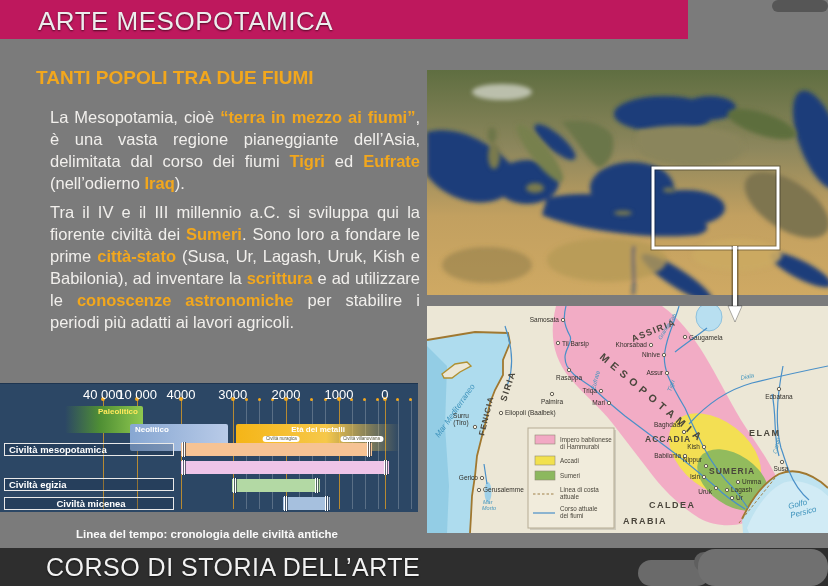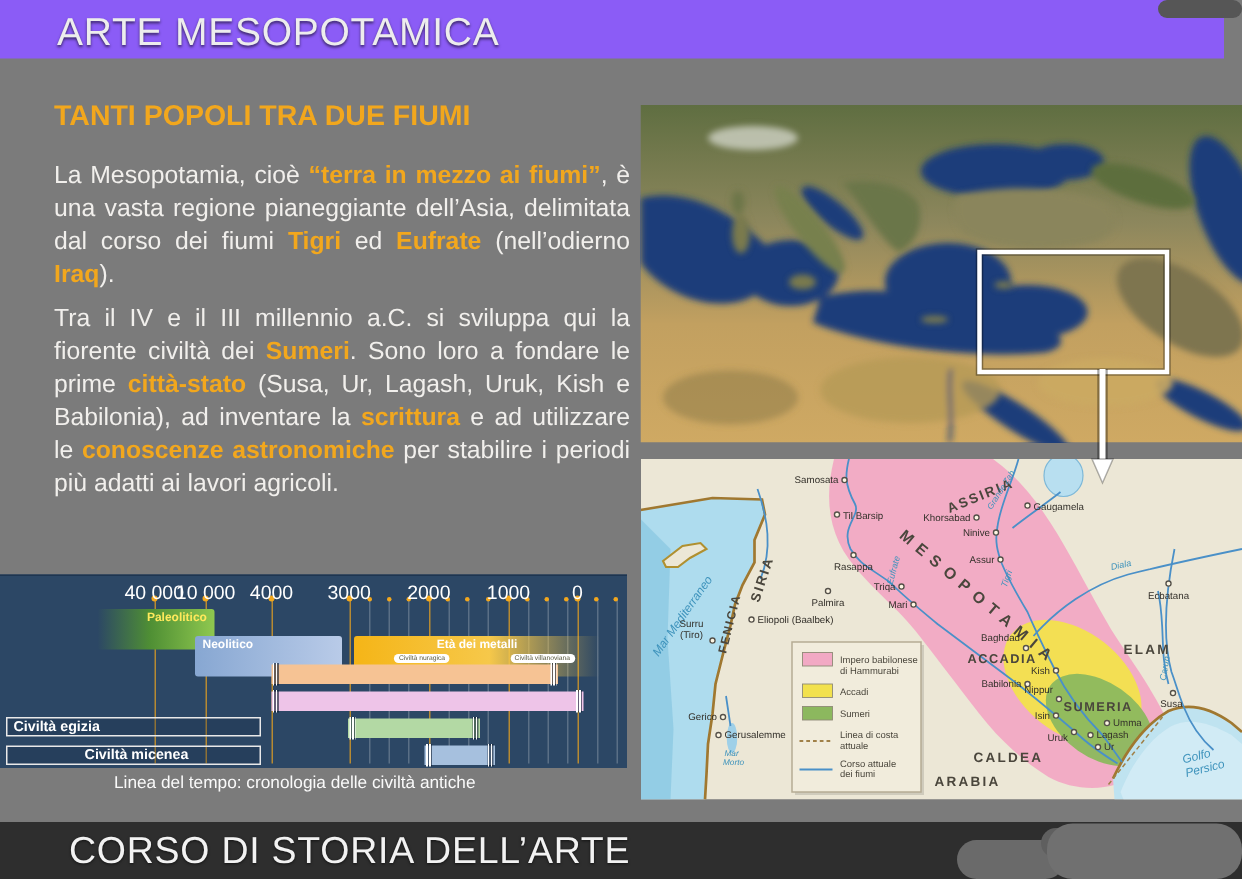--- a/index.html
+++ b/index.html
@@ -1,30 +1,30 @@
 <!DOCTYPE html>
 <html><head>
 <meta charset="utf-8">
 <style>
   html,body{margin:0;padding:0;background:#555;}
   .page{position:relative;width:828px;height:586px;background:#7b7b7b;overflow:hidden;
         font-family:"Liberation Sans",sans-serif;}
   
-  .topbar{position:absolute;left:0;top:0;width:816px;height:39px;background:#8b5cf6;}
+  .topbar{position:absolute;left:0;top:0;width:688px;height:39px;background:#be185d;}
   .topbar .title{position:absolute;left:38px;top:6px;font-size:26px;color:#ededed;
         letter-spacing:.5px;text-shadow:0 1px 2px rgba(0,0,0,.6);}
   .bottombar{position:absolute;left:0;top:548px;width:828px;height:38px;background:#2e2e2e;}
   .bottombar .title{position:absolute;left:46px;top:5px;font-size:25px;color:#f2f2f2;
         letter-spacing:.5px;text-shadow:0 1px 2px rgba(0,0,0,.6);}
   .blob{position:absolute;border-radius:14px;}
   
   .heading{position:absolute;left:36px;top:67px;font-size:19px;font-weight:bold;color:#f2a71d;}
   #paragraphs{position:absolute;left:36px;top:106px;width:384px;color:#f1efec;
         font-size:16.5px;line-height:22px;text-align:justify;}
-  #paragraphs p{margin:0 0 7px 0;}
+  #paragraphs p{margin:0 0 7px 14px;}
   .hl{color:#f2a71d;font-weight:bold;}
   
   #timeline{position:absolute;left:0;top:383px;width:418px;height:128px;background:#2c4765;
         border-top:1px solid #1e3550;overflow:hidden;}
   #timeline .tick-label{position:absolute;top:3px;transform:translateX(-50%);
         font-size:13px;color:#fff;white-space:nowrap;}
   #timeline .gridline{position:absolute;top:15px;bottom:3px;width:1px;background:rgba(242,167,29,.7);}
   #timeline .gridline.minor{background:rgba(255,255,255,.22);}
   #timeline .tickdot{position:absolute;top:13px;width:4px;height:4px;margin-left:-2px;
         border-radius:50%;background:#f2a71d;}
@@ -34,21 +34,21 @@
   #timeline .pill{position:absolute;top:52px;height:6px;background:#fff;border-radius:3px;
         color:#5a5a40;font-size:4.5px;line-height:6px;padding:0 3px;
         transform:translateX(-50%);white-space:nowrap;}
   #timeline .rowlabel{position:absolute;left:4px;width:170px;height:13px;box-sizing:border-box;
         border:1px solid #e9e9e9;background:rgba(18,38,66,.25);color:#fff;font-size:9.5px;
         font-weight:bold;line-height:11px;padding-left:4px;white-space:nowrap;}
   #timeline .rowbar{position:absolute;height:13px;}
   #timeline .rowbar::before,#timeline .rowbar::after{content:"";position:absolute;top:-1px;bottom:-1px;width:4px;
         background:repeating-linear-gradient(90deg,#fff 0,#fff 1px,rgba(10,25,45,.6) 1px,rgba(10,25,45,.6) 2px);}
   #timeline .rowbar::before{left:1px;} #timeline .rowbar::after{right:1px;}
-  .chart-caption{position:absolute;left:44px;top:516px;font-size:11.5px;font-weight:normal;color:#fafafa;padding-left:32px;}
+  .chart-caption{position:absolute;left:44px;top:528px;font-size:11.5px;font-weight:bold;color:#fafafa;padding-left:32px;}
   
   #satmap{position:absolute;left:427px;top:70px;}
   #histmap{position:absolute;left:427px;top:306px;}
   #arrow{position:absolute;left:727px;top:246px;}
   #histmap text{font-family:"Liberation Sans",sans-serif;}
 </style>
 </head>
 <body>
 
 <div class="page">
@@ -106,20 +106,21 @@
       <div class="tickdot" style="left: 81.1%;"></div>
       <div class="tick-label" style="left: 81.1%;">1000</div>
       <div class="gridline" style="left: 92.1%;"></div>
       <div class="tickdot" style="left: 92.1%;"></div>
       <div class="tick-label" style="left: 92.1%;">0</div>
       <div class="period" style="left: 15.6%; width: 18.6%; top: 22px; text-align: right; color: rgb(255, 233, 92); background: linear-gradient(90deg, transparent, rgb(79, 143, 52) 45%, rgb(143, 200, 79));">Paleolitico</div>
       <div class="period" style="left: 31.1%; width: 23.4%; top: 40px; color: rgb(255, 255, 255); background: linear-gradient(90deg, rgb(135, 167, 210), rgb(185, 203, 232));">Neolitico</div>
       <div class="period" style="left: 56.5%; width: 39.2%; top: 40px; text-align: center; color: rgb(255, 255, 255); background: linear-gradient(90deg, rgb(245, 181, 23), rgb(246, 200, 74) 55%, transparent);">Età dei metalli</div>
       <div class="pill" style="left: 67.3%;">Civiltà nuragica</div>
       <div class="pill" style="left: 86.5%;">Civiltà villanoviana</div>
+      <div class="rowlabel" style="top: 59px;">Civiltà mesopotamica</div>
       <div class="rowbar" style="top: 59px; left: 43.3%; width: 45.7%; background: rgb(246, 195, 148);"></div>
       <div class="rowlabel" style="top: 94px;">Civiltà egizia</div>
       <div class="rowbar" style="top: 77px; left: 43.3%; width: 49.8%; background: rgb(238, 196, 232);"></div>
       <div class="rowbar" style="top: 95px; left: 55.5%; width: 21.1%; background: rgb(179, 217, 164);"></div>
       <div class="rowlabel" style="top: 113px; text-align: center;">Civiltà micenea</div>
       <div class="rowbar" style="top: 113px; left: 67.7%; width: 11.2%; background: rgb(166, 192, 222);"></div>
     </div>
   <div class="chart-caption">Linea del tempo: cronologia delle civiltà antiche</div>
 
   <svg id="satmap" width="401" height="225" viewBox="0 0 401 225">

